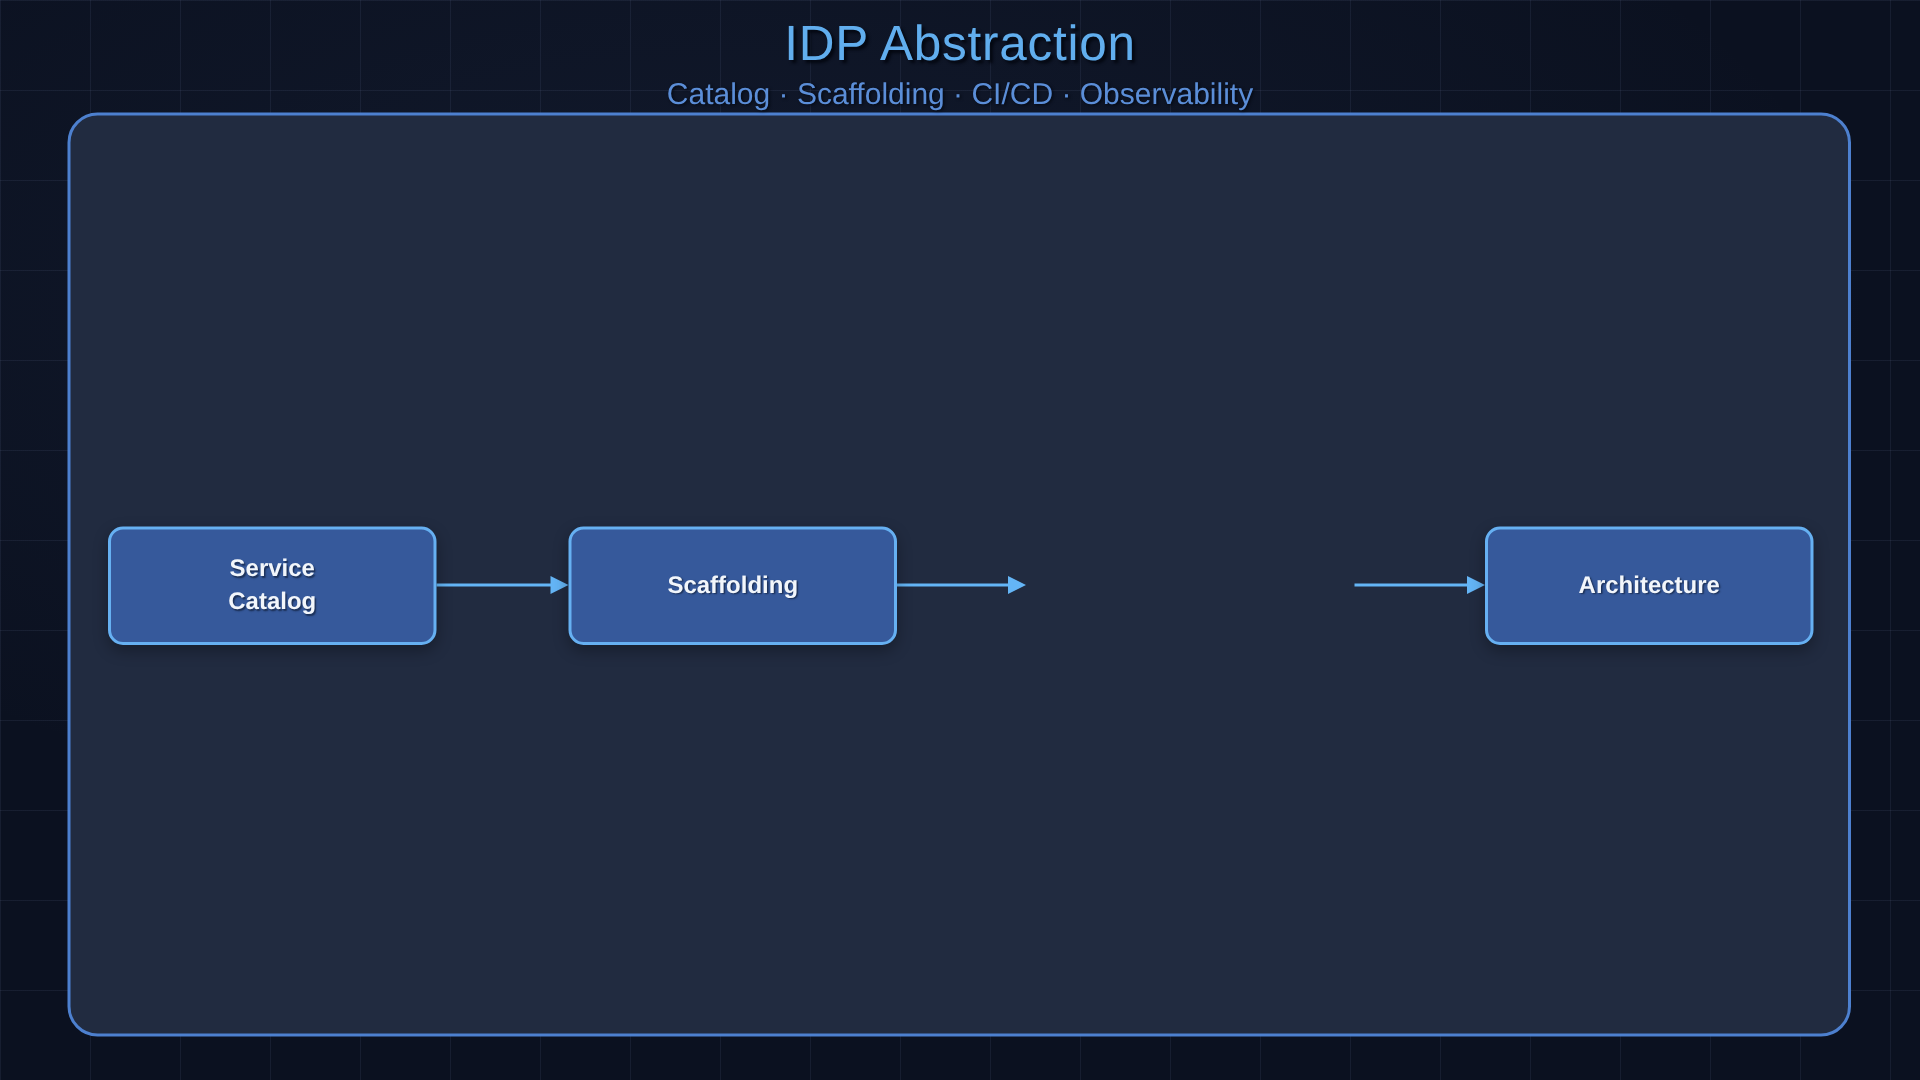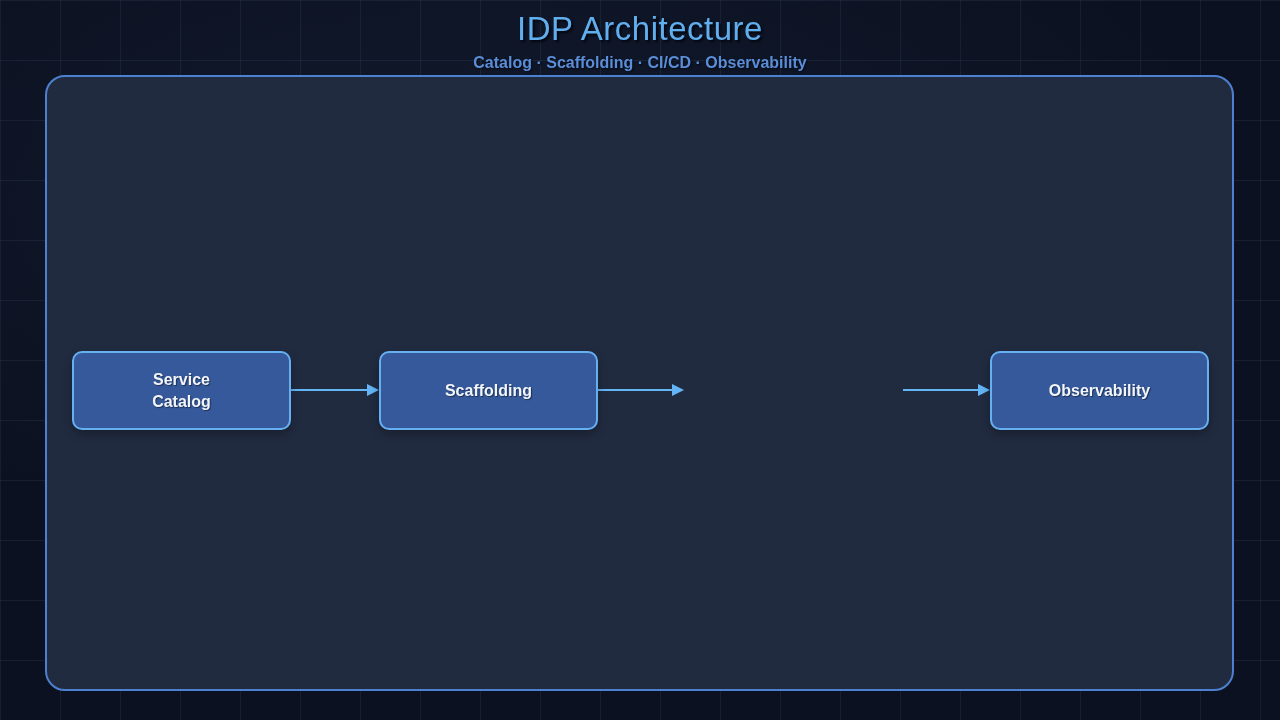--- a/index.html
+++ b/index.html
@@ -33,22 +33,22 @@
     margin: 0;
     font-size: 33px;
     font-weight: 400;
     letter-spacing: 0.5px;
     color: #61aeee;
     text-shadow: 2px 2px 2px rgba(2, 6, 14, 0.9);
     line-height: 38px;
   }
   .subtitle {
     margin-top: 3px;
-    font-size: 16px;
-    font-weight: 700;
+    font-size: 20px;
+    font-weight: 400;
     color: #5b8ed8;
     text-shadow: 1px 1px 2px rgba(2, 6, 14, 0.8);
     line-height: 24px;
   }
   .panel {
     position: absolute;
     left: 45px;
     top: 75px;
     width: 1189px;
     height: 616px;
@@ -93,21 +93,21 @@
   .node-2 { left: 332px; align-items: center; }
   .node-3 { left: 637px; }
   .node-4 { left: 943px; }
 </style>
 </head>
 <body>
 
 <div class="stage">
 
   <div class="header">
-    <h1 class="title">IDP Architecture</h1>
+    <h1 class="title">IDP Abstraction</h1>
     <div class="subtitle">Catalog · Scaffolding · CI/CD · Observability</div>
   </div>
 
   <div class="panel">
 
     <svg class="arrows" viewBox="0 0 1185 595" xmlns="http://www.w3.org/2000/svg">
       <g>
         <line x1="244" y1="313" x2="321" y2="313" stroke-width="2" stroke="#64b5f6"></line>
         <polygon points="320,307 332,313 320,319" fill="#64b5f6"></polygon>
       </g>
@@ -125,18 +125,18 @@
       <span class="node-label">Service
 Catalog</span>
     </div>
 
     <div class="node node-2">
       <span class="node-label">Scaffolding</span>
     </div>
 
 
     <div class="node node-4">
-      <span class="node-label">Observability</span>
+      <span class="node-label">Architecture</span>
     </div>
 
   </div>
 
 </div>
 
 </body></html>

